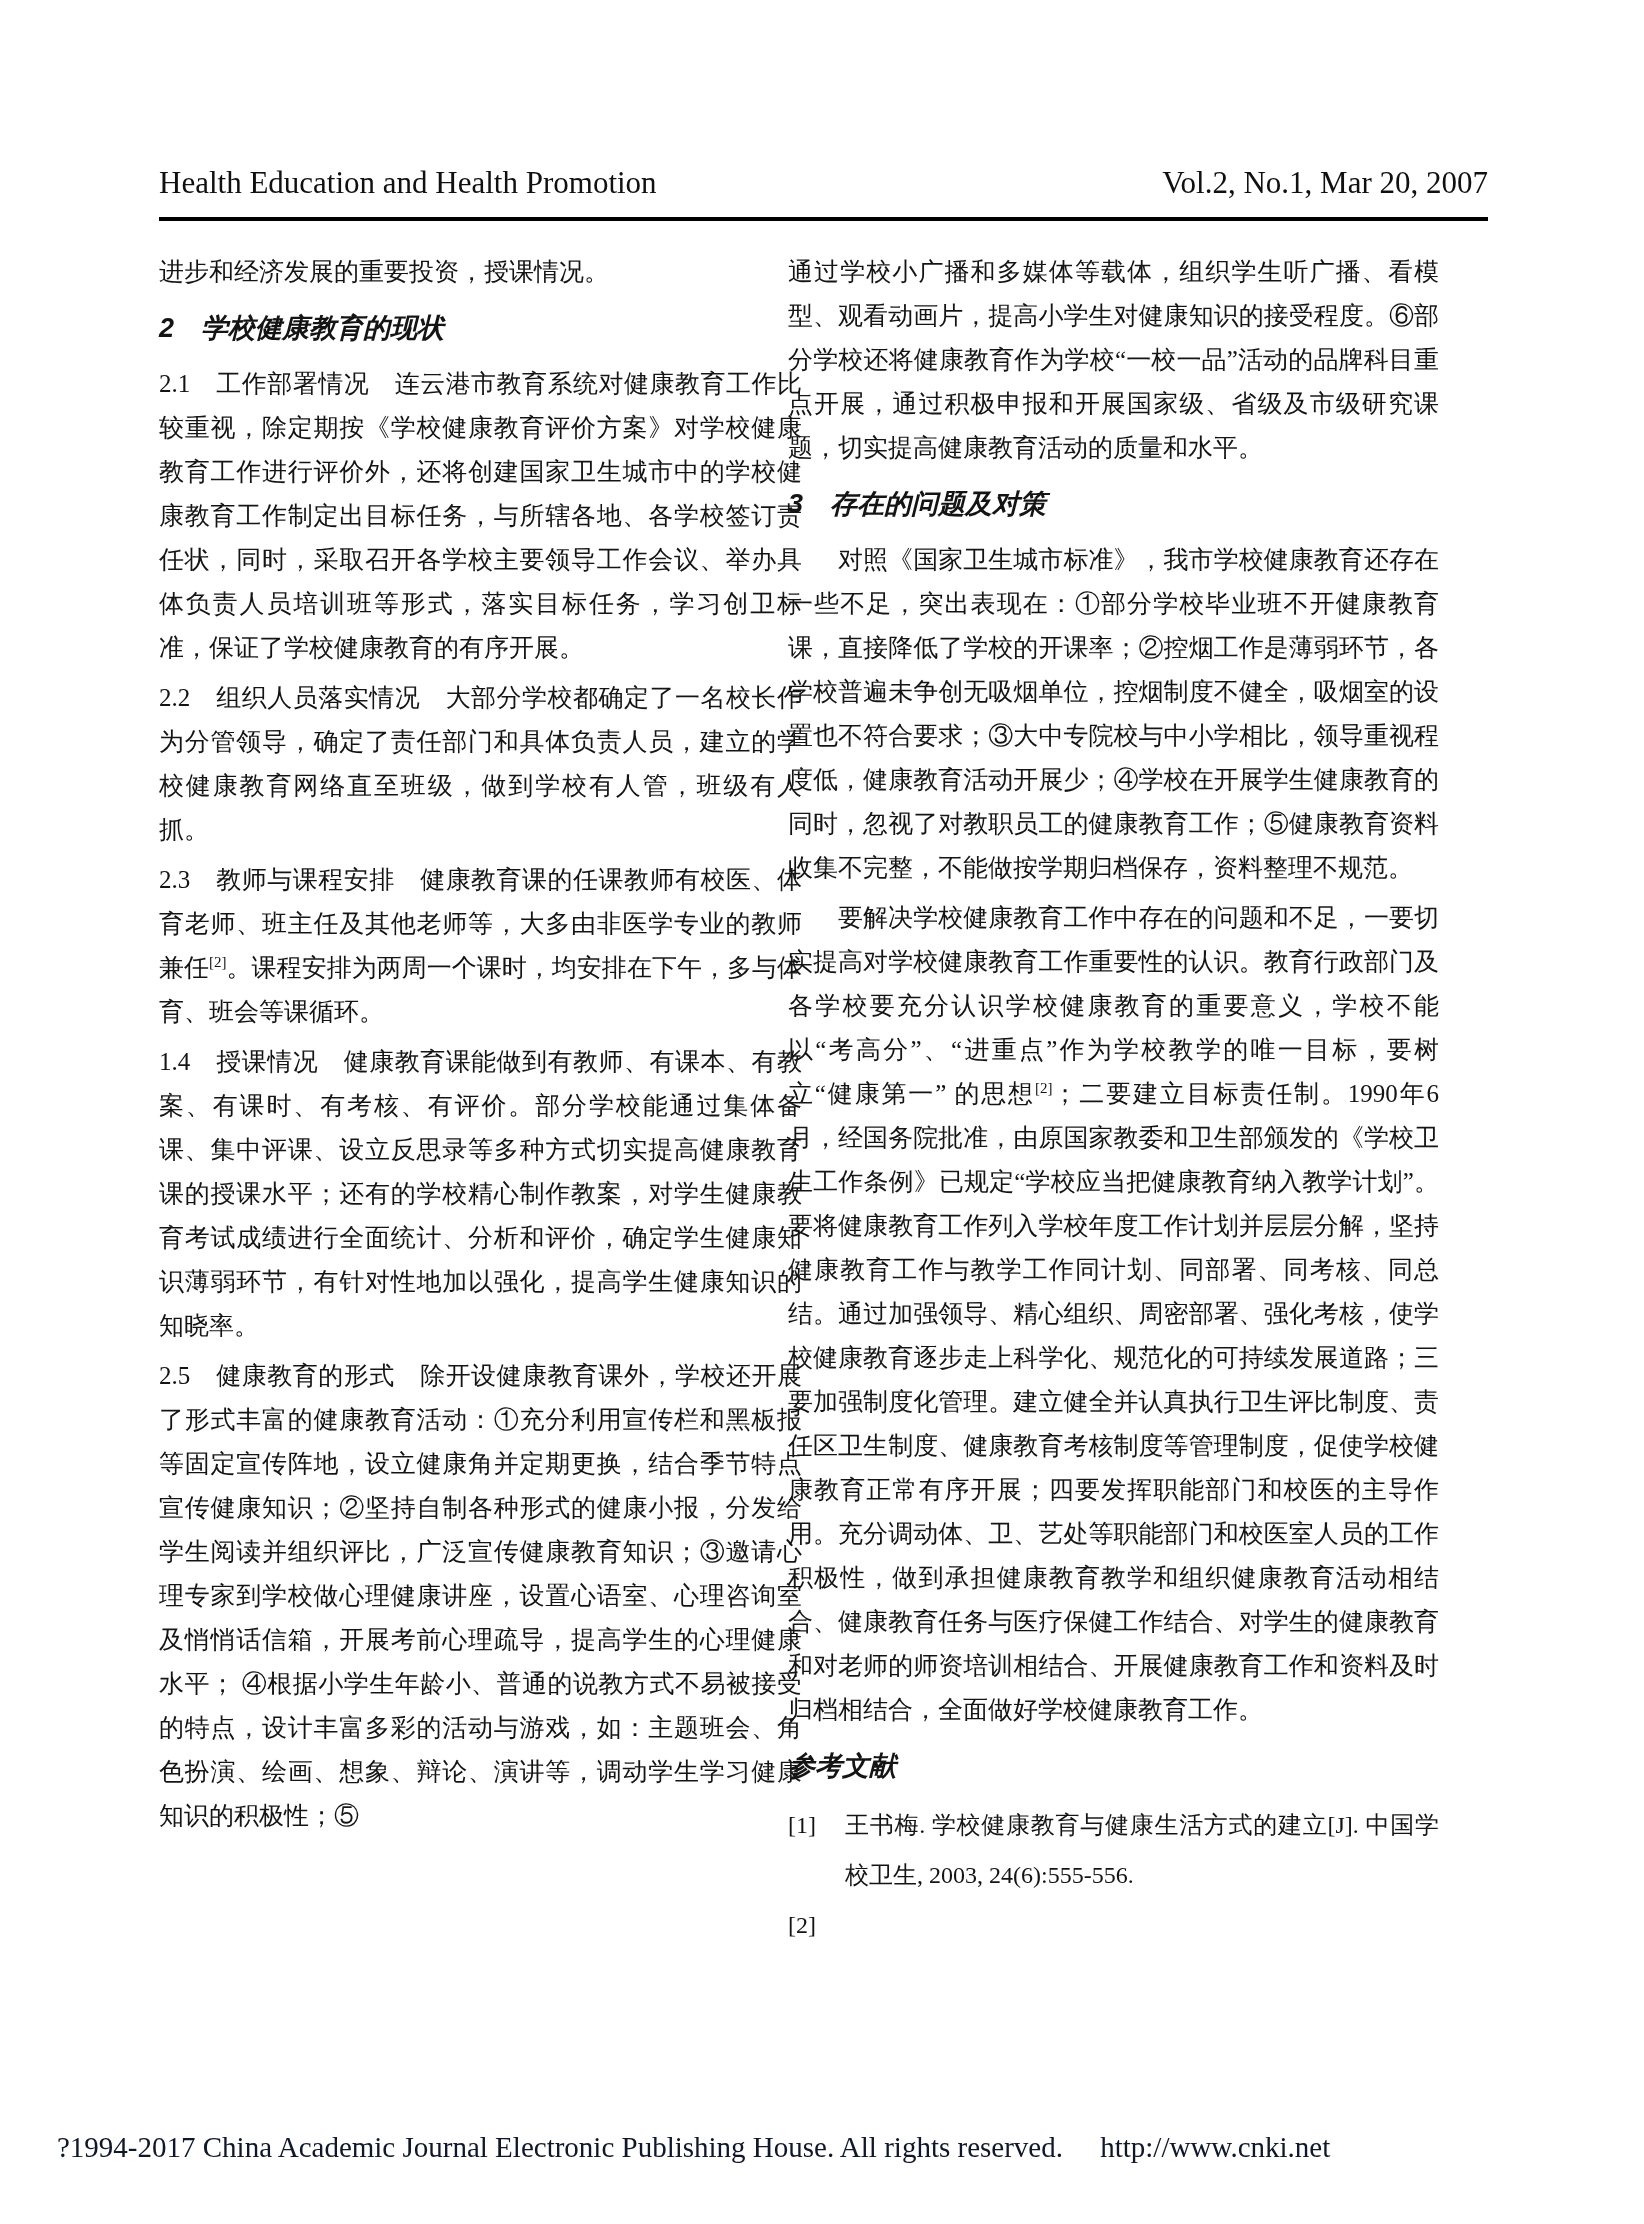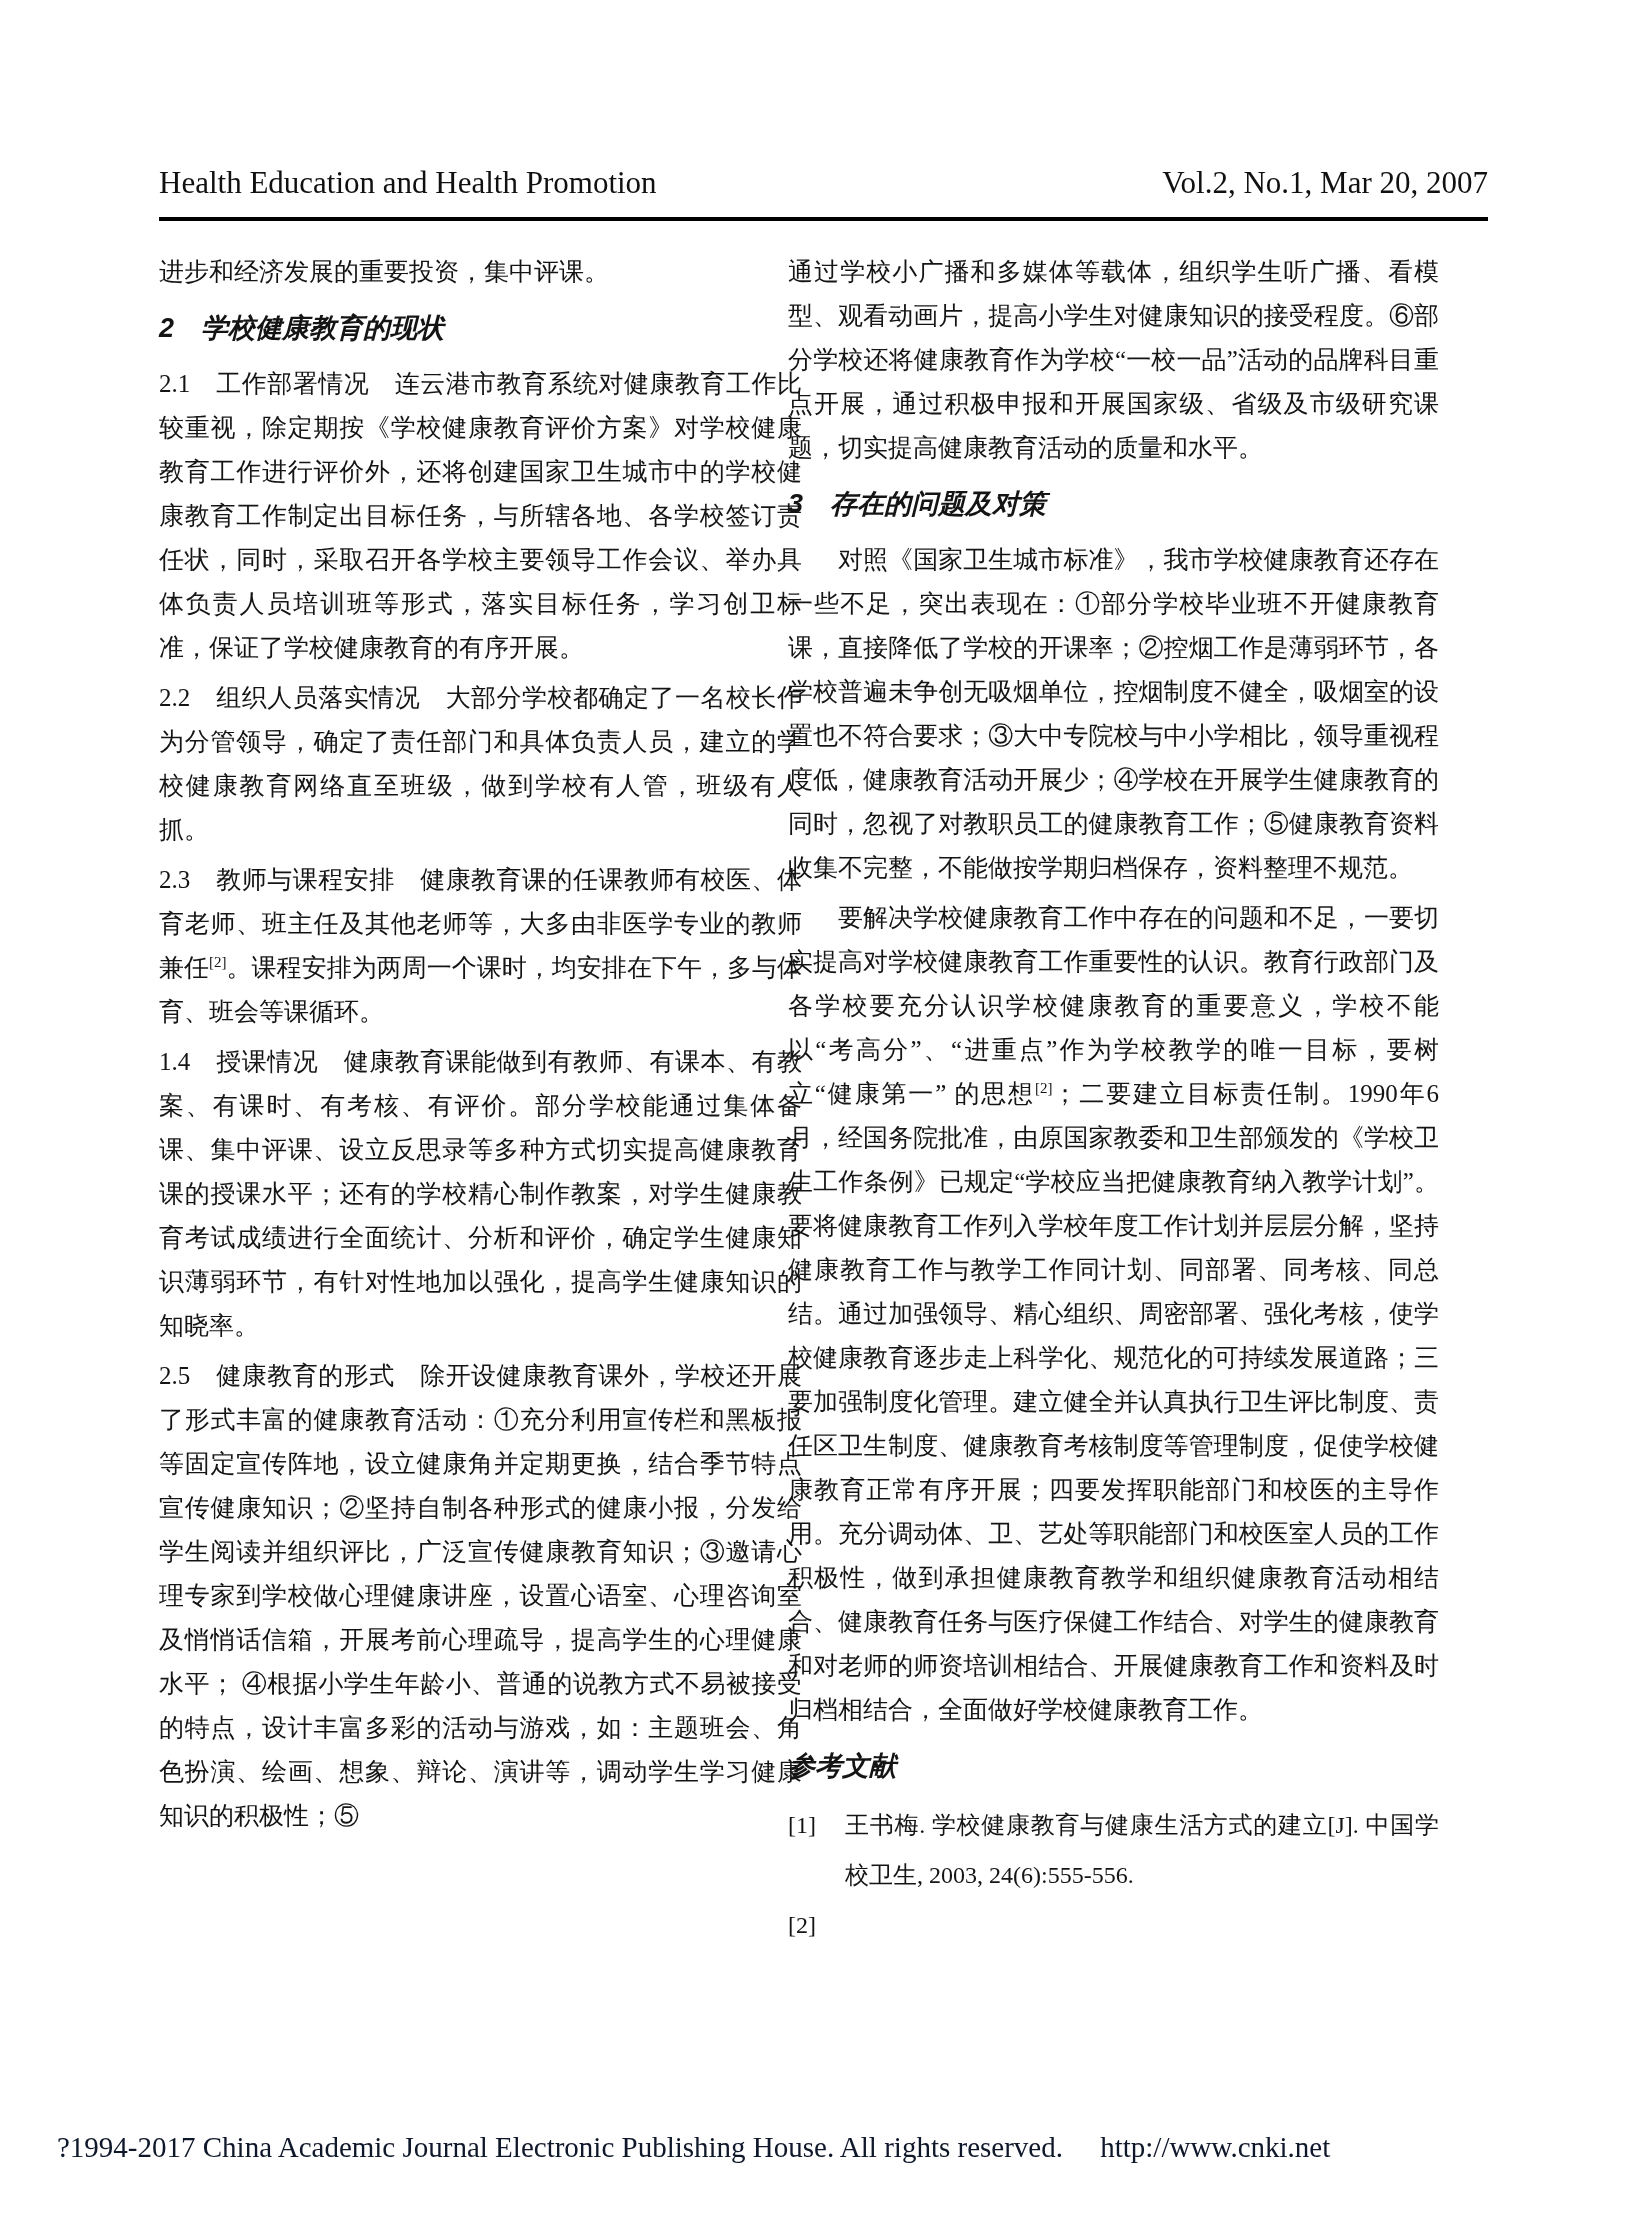--- a/index.html
+++ b/index.html
@@ -91,21 +91,21 @@
 
   <header class="page-header">
     <span>Health Education and Health Promotion</span>
     <span>Vol.2, No.1, Mar 20, 2007</span>
   </header>
 
   <div class="header-rule"></div>
 
   <main>
     <section class="col col-left">
-        <div class="block paragraph">进步和经济发展的重要投资，集中评课。</div>
+        <div class="block paragraph">进步和经济发展的重要投资，授课情况。</div>
         <div class="block heading">2　学校健康教育的现状</div>
         <div class="block paragraph">2.1　工作部署情况　连云港市教育系统对健康教育工作比较重视，除定期按《学校健康教育评价方案》对学校健康教育工作进行评价外，还将创建国家卫生城市中的学校健康教育工作制定出目标任务，与所辖各地、各学校签订责任状，同时，采取召开各学校主要领导工作会议、举办具体负责人员培训班等形式，落实目标任务，学习创卫标准，保证了学校健康教育的有序开展。</div>
         <div class="block paragraph">2.2　组织人员落实情况　大部分学校都确定了一名校长作为分管领导，确定了责任部门和具体负责人员，建立的学校健康教育网络直至班级，做到学校有人管，班级有人抓。</div>
         <div class="block paragraph"><span>2.3　教师与课程安排　健康教育课的任课教师有校医、体育老师、班主任及其他老师等，大多由非医学专业的教师兼任</span><sup class="citation">[2]</sup><span>。课程安排为两周一个课时，均安排在下午，多与体育、班会等课循环。</span></div>
         <div class="block paragraph">1.4　授课情况　健康教育课能做到有教师、有课本、有教案、有课时、有考核、有评价。部分学校能通过集体备课、集中评课、设立反思录等多种方式切实提高健康教育课的授课水平；还有的学校精心制作教案，对学生健康教育考试成绩进行全面统计、分析和评价，确定学生健康知识薄弱环节，有针对性地加以强化，提高学生健康知识的知晓率。</div>
         <div class="block paragraph">2.5　健康教育的形式　除开设健康教育课外，学校还开展了形式丰富的健康教育活动：①充分利用宣传栏和黑板报等固定宣传阵地，设立健康角并定期更换，结合季节特点宣传健康知识；②坚持自制各种形式的健康小报，分发给学生阅读并组织评比，广泛宣传健康教育知识；③邀请心理专家到学校做心理健康讲座，设置心语室、心理咨询室及悄悄话信箱，开展考前心理疏导，提高学生的心理健康水平； ④根据小学生年龄小、普通的说教方式不易被接受的特点，设计丰富多彩的活动与游戏，如：主题班会、角色扮演、绘画、想象、辩论、演讲等，调动学生学习健康知识的积极性；⑤</div>
       </section>
     <section class="col col-right">
         <div class="block paragraph">通过学校小广播和多媒体等载体，组织学生听广播、看模型、观看动画片，提高小学生对健康知识的接受程度。⑥部分学校还将健康教育作为学校“一校一品”活动的品牌科目重点开展，通过积极申报和开展国家级、省级及市级研究课题，切实提高健康教育活动的质量和水平。</div>
         <div class="block heading">3　存在的问题及对策</div>

